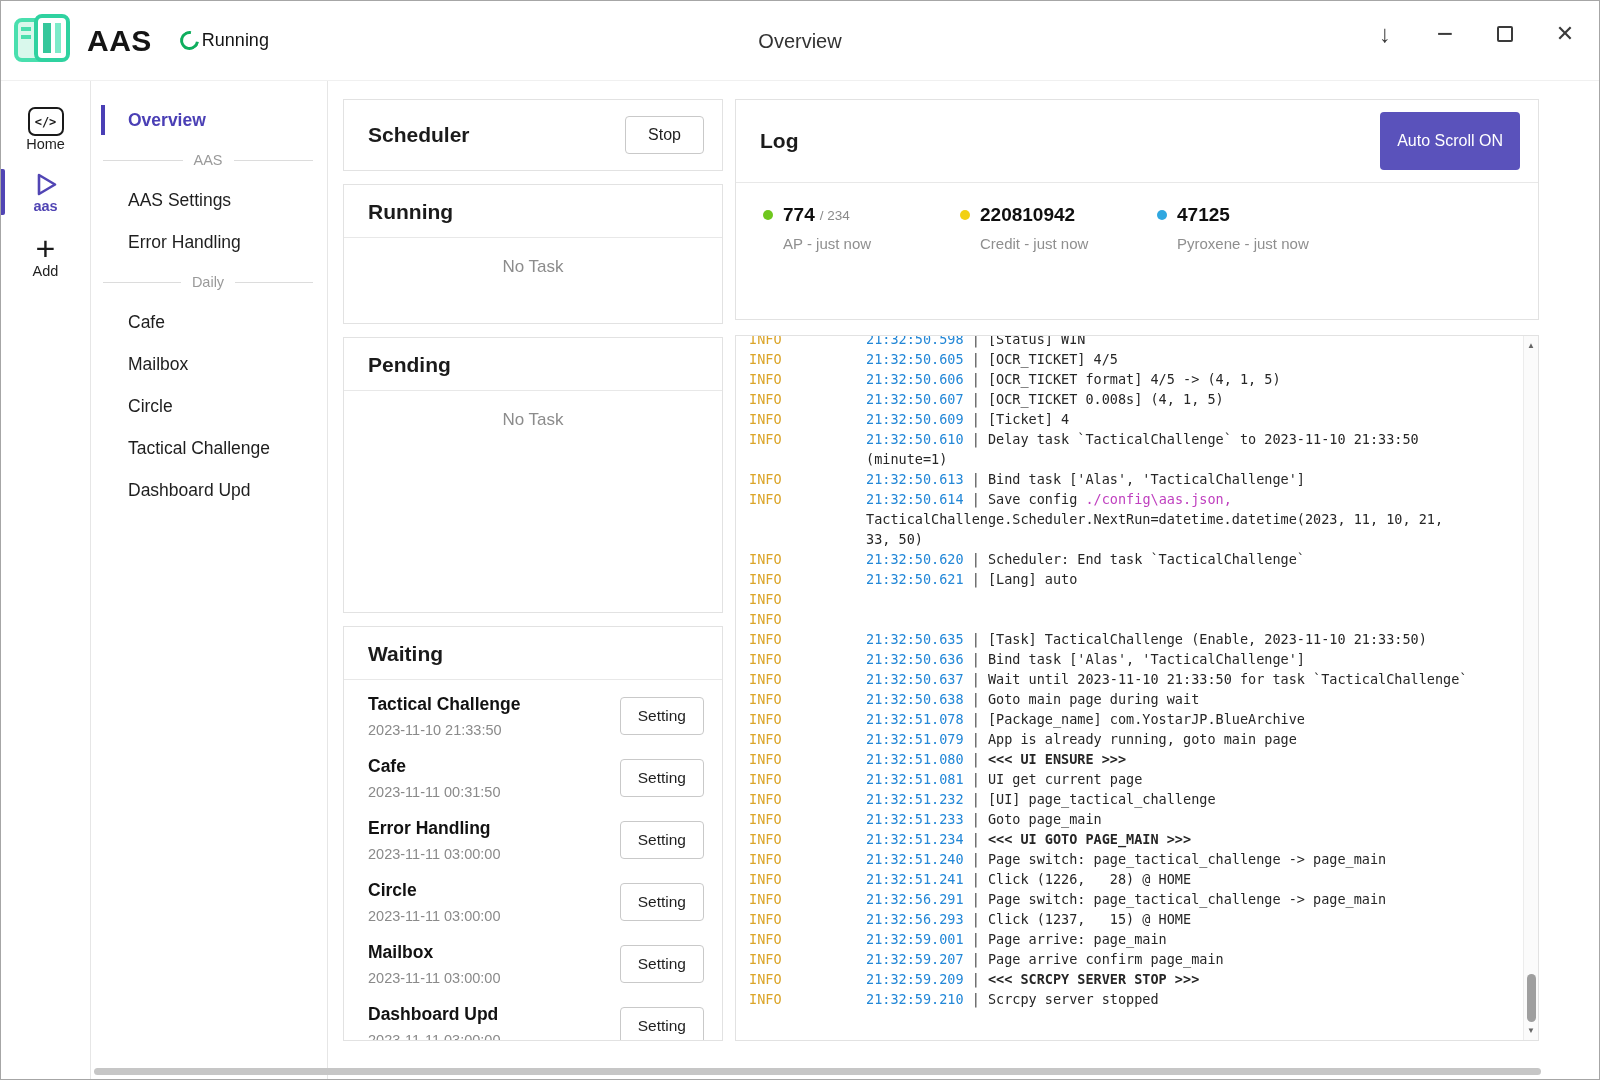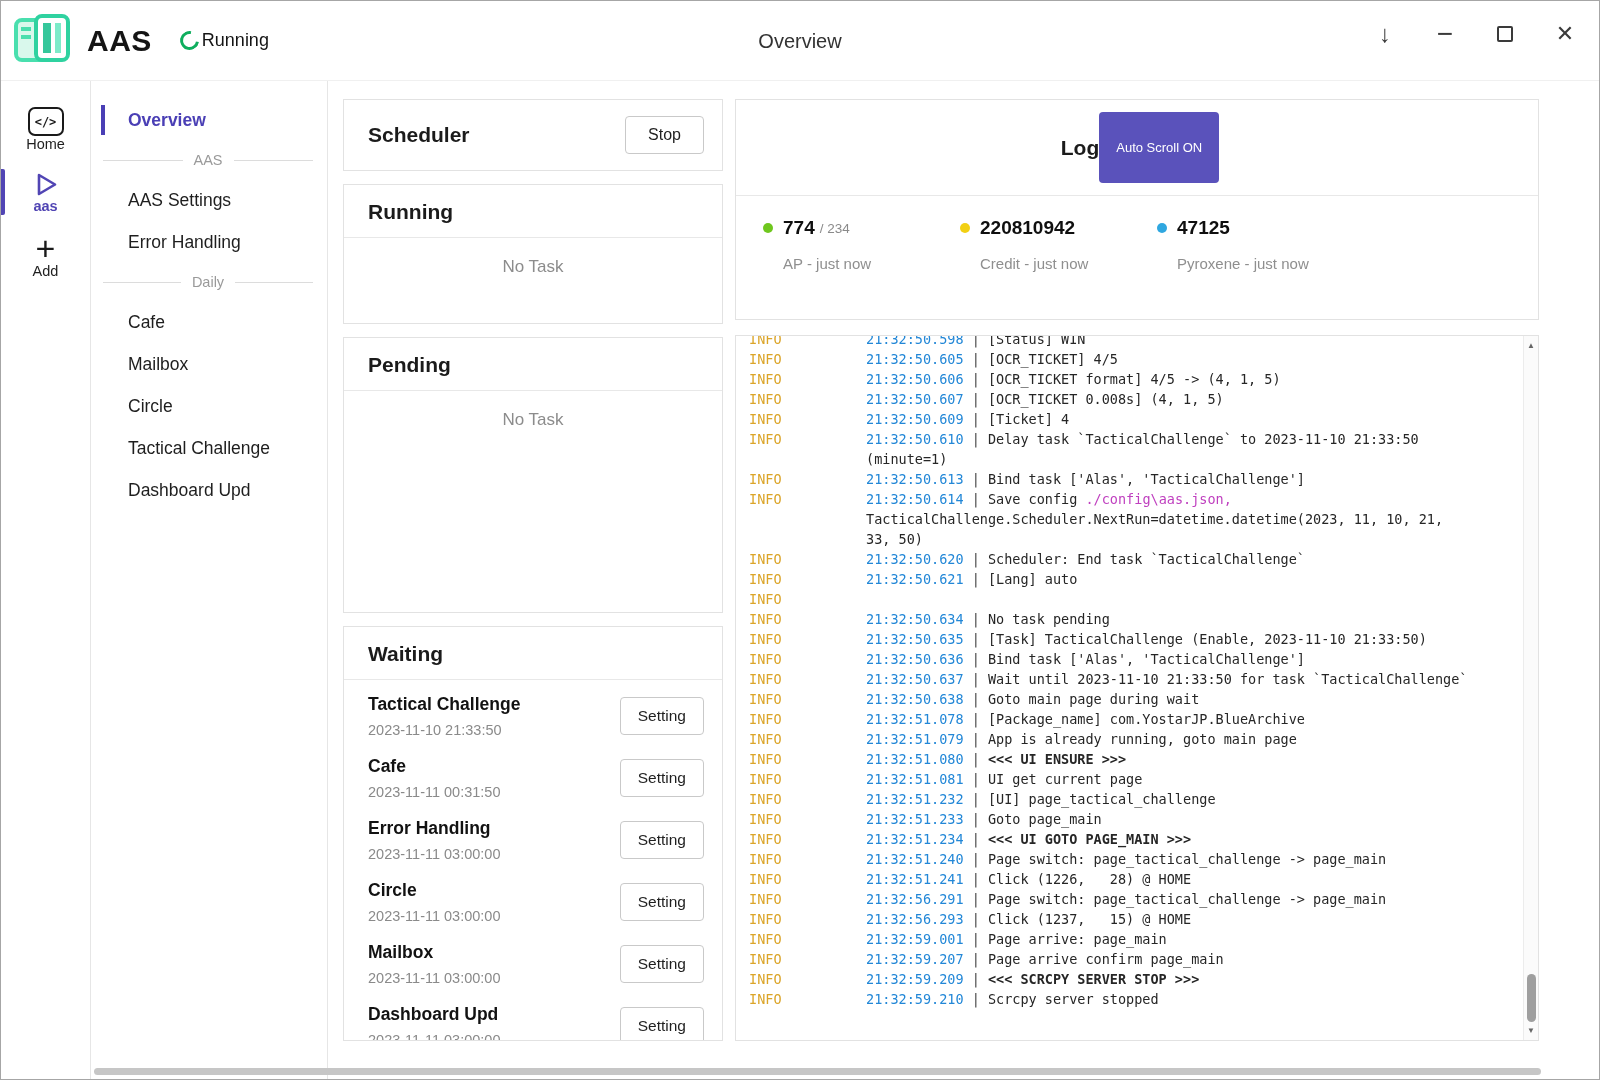--- a/index.html
+++ b/index.html
@@ -52,29 +52,29 @@
   .no-task { text-align:center; color:#8c8c8c; font-size:17px; padding-top:19px; }
 
   .waiting-card { flex:1; min-height:0; display:flex; flex-direction:column; overflow:hidden; }
   .task-list { padding:5px 18px 0 24px; overflow:hidden; }
   .task-row { display:flex; align-items:center; justify-content:space-between; padding:9px 0 9px; }
   .task-name { font-size:17.5px; font-weight:bold; color:#121212; }
   .task-time { font-size:14.5px; color:#8a8a8a; margin-top:7px; }
   .btn-setting { padding:9px 17px; font-size:15.5px; }
 
   .log-card { height:221px; flex:none; }
-  .log-head { display:flex; align-items:center; justify-content:center; padding:12px 18px 12px 24px; border-bottom:1px solid #e8e8e8; }
-  .btn-primary { background:#5a52bb; color:#fff; border:none; border-radius:4px; padding:28px 17px; font-size:13px; cursor:pointer; font-family:inherit; }
+  .log-head { display:flex; align-items:center; justify-content:space-between; padding:12px 18px 12px 24px; border-bottom:1px solid #e8e8e8; }
+  .btn-primary { background:#5a52bb; color:#fff; border:none; border-radius:4px; padding:20px 17px; font-size:16px; cursor:pointer; font-family:inherit; }
   .stats { display:flex; padding:21px 0 0 27px; }
   .stat { width:197px; flex:none; }
   .stat-top { display:flex; align-items:center; }
   .dot { width:10px; height:10px; border-radius:50%; flex:none; margin-right:10px; }
   .stat-value { font-size:19px; font-weight:bold; color:#0f0f0f; }
   .stat-suffix { font-size:13.5px; color:#8a8a8a; margin-left:5px; }
-  .stat-label { font-size:15px; color:#8f8f8f; margin-top:16px; padding-left:20px; }
+  .stat-label { font-size:15px; color:#8f8f8f; margin-top:9px; padding-left:20px; }
 
   
   .log-console { flex:1; min-height:0; border:1px solid #e2e2e2; position:relative; overflow:hidden; }
   .log-scroll { position:absolute; top:0; left:0; right:15px; bottom:0; overflow:hidden; padding:0 8px 0 13px;
                 font-family:"DejaVu Sans Mono", monospace; font-size:13.5px; line-height:20px; color:#262626; }
   .log-lines { margin-top:-7px; }
   .log-line { display:flex;gap:36px; }
   .log-line .lvl { flex:none; width:81px; color:#dba428; }
   .log-line .rest { flex:1; min-width:0; white-space:pre-wrap; word-break:break-word; }
   .time { color:#2287d7; }
@@ -338,21 +338,20 @@
                 </div>
                 <div class="log-line">
                   <span class="lvl">INFO</span>
                   <span class="rest"><span class="time">21:32:50.621</span><span class="sep"> | </span><span class="msg">[Lang] auto</span></span>
                 </div>
                 <div class="log-line">
                   <span class="lvl">INFO</span>
                 </div>
                 <div class="log-line">
                   <span class="lvl">INFO</span>
-                  <span class="rest"><span class="time">21:32:50.634</span><span class="sep"> | </span><span class="msg">No task pending</span></span>
                 </div>
                 <div class="log-line">
                   <span class="lvl">INFO</span>
                   <span class="rest"><span class="time">21:32:50.635</span><span class="sep"> | </span><span class="msg">[Task] TacticalChallenge (Enable, 2023-11-10 21:33:50)</span></span>
                 </div>
                 <div class="log-line">
                   <span class="lvl">INFO</span>
                   <span class="rest"><span class="time">21:32:50.636</span><span class="sep"> | </span><span class="msg">Bind task ['Alas', 'TacticalChallenge']</span></span>
                 </div>
                 <div class="log-line">

